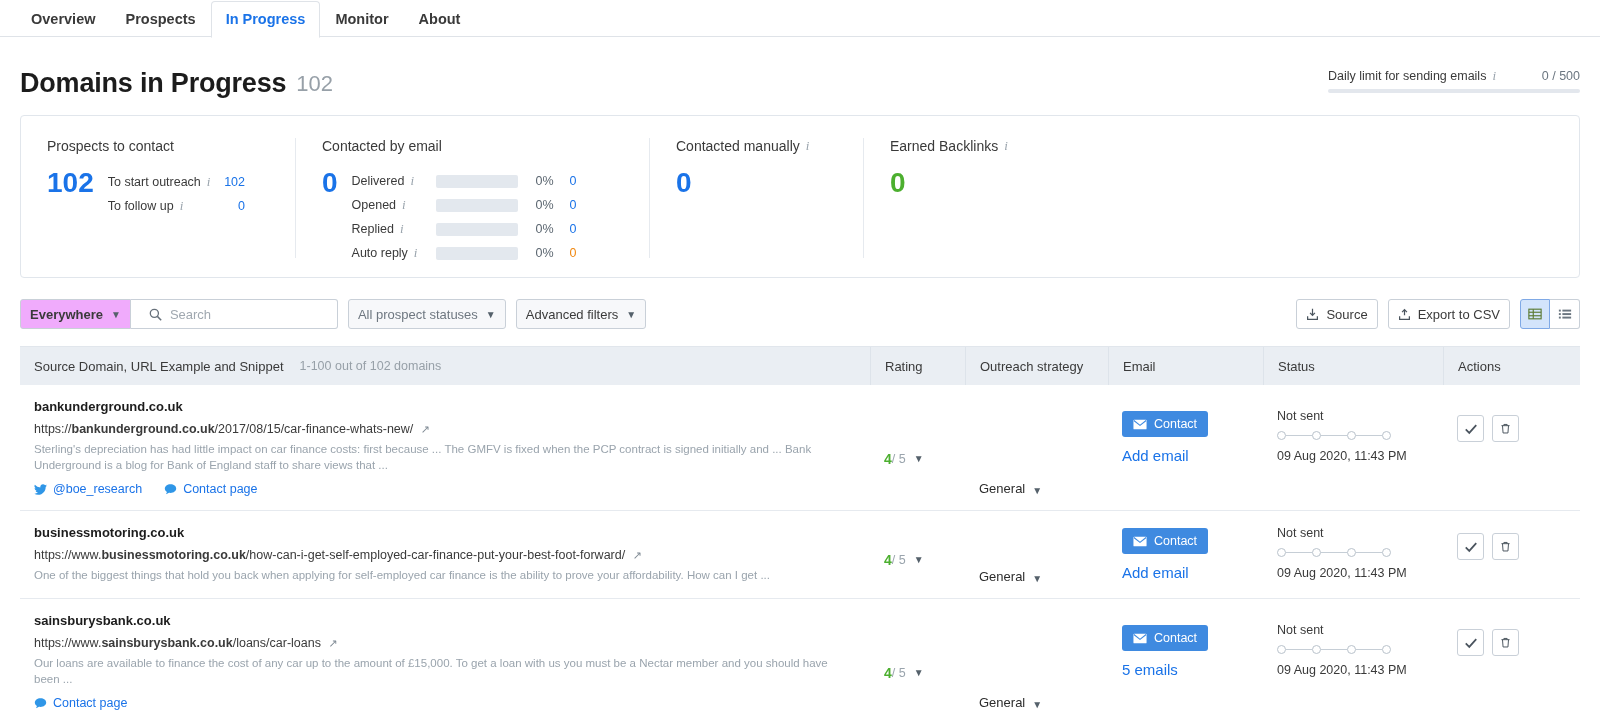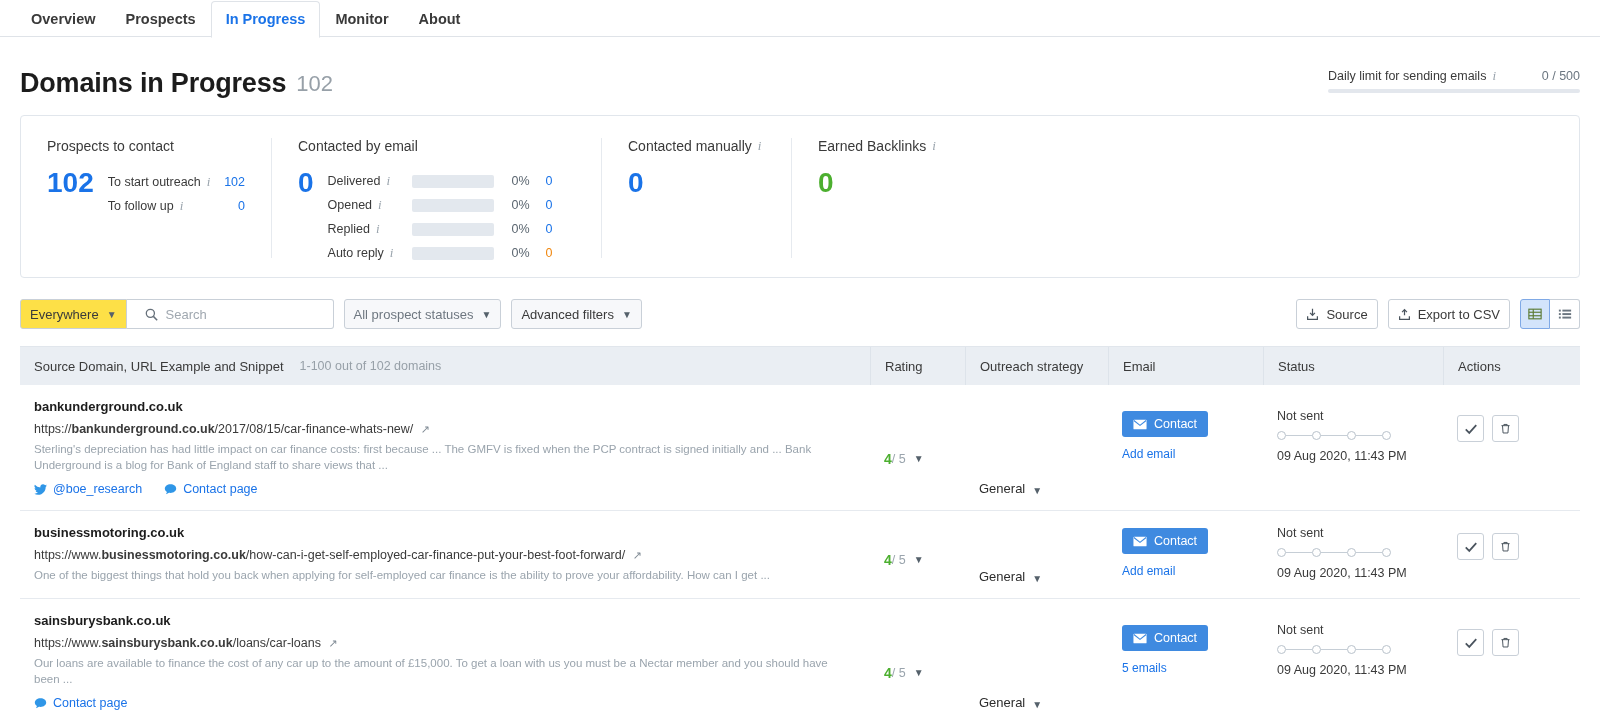--- a/index.html
+++ b/index.html
@@ -84,20 +84,21 @@
 
   
   .stats {
     margin: 16px 20px 0 20px;
     border: 1px solid #e1e6ec;
     border-radius: 4px;
     background: #fff;
     height: 163px;
     display: flex;
     padding: 22px 0 0 0;
+    gap: 24px;
   }
   .stat-block { padding: 0 26px; height: 120px; }
   .stat-block + .stat-block { border-left: 1px solid #e6eaef; }
   .stat-title {
     font-size: 14px;
     color: #3a3a3a;
     margin-bottom: 14px;
     display: flex;
     align-items: center;
     white-space: nowrap;
@@ -159,21 +160,21 @@
     align-items: center;
     font-size: 13px;
     color: #3a3a3a;
     padding: 0 9px;
     cursor: pointer;
     white-space: nowrap;
   }
   .ctl.grey { background: #f7f8fa; }
   .ctl .caret { margin-left: 8px; font-size: 10px; color: #55616b; }
   .searchgroup { display: flex; margin-right: 10px; }
-  .searchgroup .ctl:first-child { border-radius: 3px 0 0 3px; background:#fde047;}
+  .searchgroup .ctl:first-child { border-radius: 3px 0 0 3px; background:#f0abfc;font-weight:bold;}
   .searchbox {
     width: 207px;
     border-left: none;
     border-radius: 0 3px 3px 0;
     color: #9aa4ad;
     padding-left: 18px;
   }
   .searchbox input {
     border: none; outline: none;
     font-size: 13px; font-family: "Liberation Sans", sans-serif;
@@ -248,21 +249,21 @@
     color: #fff;
     border-radius: 3px;
     height: 26px;
     display: inline-flex;
     align-items: center;
     padding: 0 11px;
     font-size: 12.5px;
     cursor: pointer;
   }
   .contact-btn .env { margin-right: 7px; display: flex; }
-  .email-sub { margin-top: 10px; font-size: 12px; color: #1a73e8; cursor: pointer; }
+  .email-sub { margin-top: 10px; font-size: 15px; color: #1a73e8; cursor: pointer; }
 
   .statuscell { padding-top: 24px; font-size: 12.5px; color: #3a3a3a; }
   .dots { display: flex; align-items: center; margin: 8px 0 9px 0; }
   .dot { width: 9px; height: 9px; border-radius: 50%; border: 1px solid #b9c2cb; background: #fff; }
   .dline { width: 26px; height: 1px; background: #c6ced6; }
   .ts { font-size: 12.5px; color: #3a3a3a; }
 
   .actionscell { padding-top: 30px; display: flex; }
   .abtn {
     width: 27px; height: 27px;

